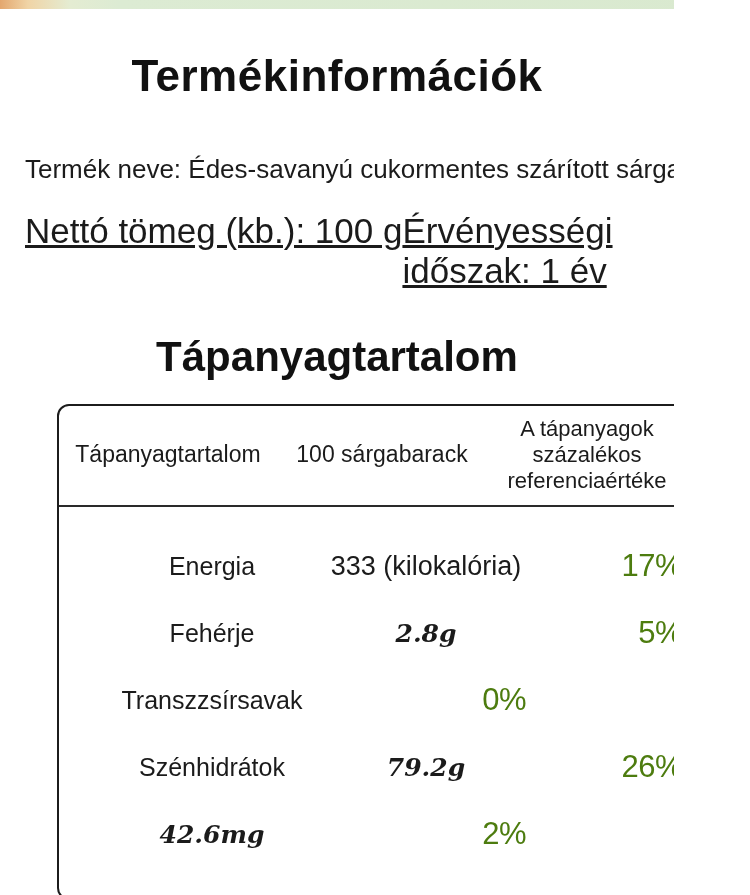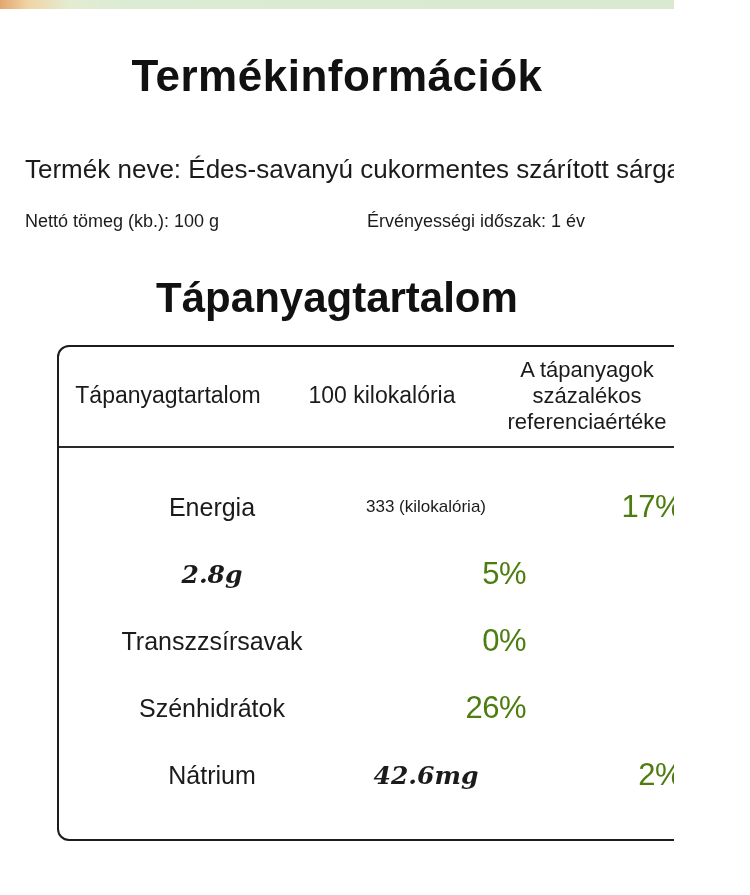--- a/index.html
+++ b/index.html
@@ -36,21 +36,22 @@
   .product-line {
     margin: 52px 0 0 25px;
     font-size: 26px;
     font-weight: normal;
     white-space: nowrap;
   }
 
   .meta-line {
     display: flex;
     margin: 26px 25px 0 25px;
-    font-size: 18px;
+    font-size: 35px;
+    text-decoration: underline;
   }
   .meta-line .net-weight { flex: 0 0 auto; }
   .meta-line .validity { margin-left: auto; margin-right: 64px; }
 
   .section-title {
     margin-top: 42px;
     text-align: center;
     font-size: 42px;
     font-weight: bold;
     color: #111;
@@ -89,21 +90,21 @@
     grid-template-columns: 210px 218px 1fr;
     align-items: center;
     height: 67px;
   }
   .nt-row .c-name {
     text-align: center;
     font-size: 25px;
   }
   .nt-row .c-value {
     text-align: center;
-    font-size: 17px;
+    font-size: 27px;
   }
   .nt-row .c-value.serif {
     font-family: "DejaVu Serif", serif;
     font-weight: bold;
     font-size: 25px;
     font-style: italic;
   }
   .nt-row .c-pct {
     text-align: right;
     padding-right: 9px;
@@ -127,49 +128,50 @@
     <span class="net-weight">Nettó tömeg (kb.): 100 g</span>
     <span class="validity">Érvényességi időszak: 1 év</span>
   </div>
 
   <h2 class="section-title">Tápanyagtartalom</h2>
 
   <div class="nutri-table">
 
     <div class="nt-header">
       <div class="h-cell">Tápanyagtartalom</div>
-      <div class="h-cell">100 kilokalória</div>
+      <div class="h-cell">100 sárgabarack</div>
       <div class="h-cell h-pct">A tápanyagok százalékos referenciaértéke</div>
     </div>
 
     <div class="nt-body">
 
       <div class="nt-row">
         <div class="c-name">Energia</div>
         <div class="c-value">333 (kilokalória)</div>
         <div class="c-pct">17%</div>
       </div>
 
       <div class="nt-row">
+        <div class="c-name">Fehérje</div>
         <div class="c-value serif">2.8g</div>
         <div class="c-pct">5%</div>
       </div>
 
       <div class="nt-row">
         <div class="c-name">Transzzsírsavak</div>
         <div class="c-pct">0%</div>
       </div>
 
       <div class="nt-row">
         <div class="c-name">Szénhidrátok</div>
+        <div class="c-value serif">79.2g</div>
         <div class="c-pct">26%</div>
       </div>
 
       <div class="nt-row">
-        <div class="c-name">Nátrium</div>
         <div class="c-value serif">42.6mg</div>
         <div class="c-pct">2%</div>
       </div>
 
     </div>
   </div>
 
 </div>
 
 </body></html>

